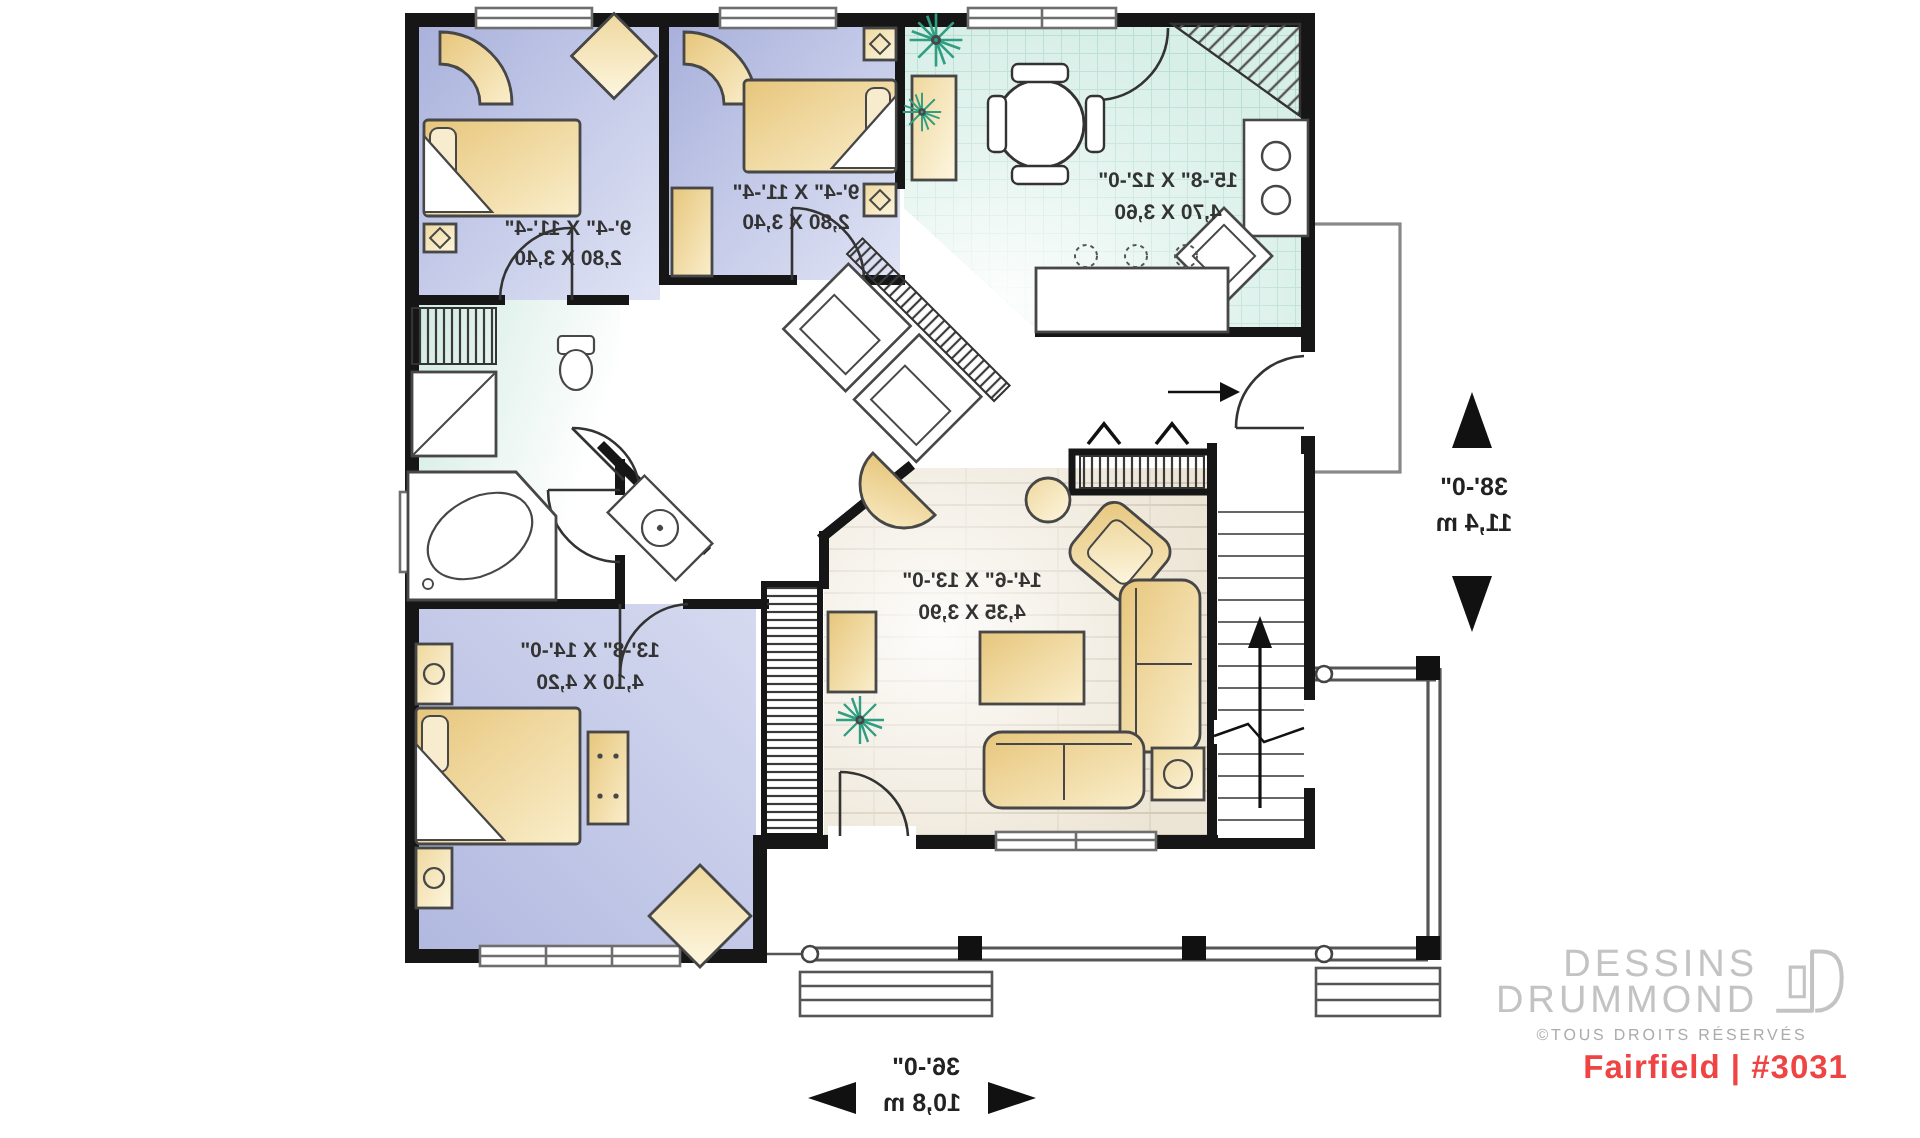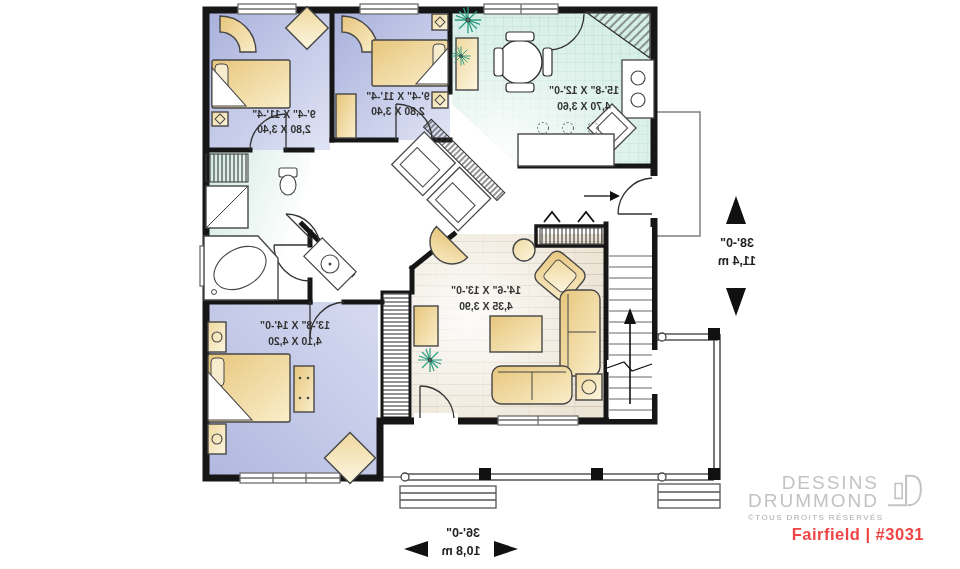--- a/index.html
+++ b/index.html
@@ -4,21 +4,21 @@
 <style>
   html,body{margin:0;padding:0;background:#ffffff;}
   .stage{position:relative;width:960px;height:569px;background:#ffffff;overflow:hidden;
          font-family:"Liberation Sans",sans-serif;}
   .stage svg{display:block;}
   text.rlabel{font-family:"Liberation Sans",sans-serif;font-size:10.5px;font-weight:700;fill:#333;}
   text.dlabel{font-family:"Liberation Sans",sans-serif;font-size:12.5px;font-weight:700;fill:#222;}
   .brand{position:absolute;left:748px;top:450px;width:176px;margin-top:17px;}
   .brand-top{display:flex;justify-content:flex-end;align-items:flex-end;gap:6px;}
   .brand-name{text-align:right;color:#c3c3c3;font-size:19px;line-height:0.98;letter-spacing:2px;font-weight:400;}
-  .brand-rights{color:#ababab;font-size:8px;letter-spacing:1.4px;margin-top:2px;}
+  .brand-rights{color:#ababab;font-size:8px;letter-spacing:1.4px;margin-top:2px;text-align:center;}
   .brand-model{text-align:right;color:#ef4444;font-size:16.5px;font-weight:700;margin-top:3px;letter-spacing:0.5px;}
 </style>
 </head>
 <body>
 
 <div class="stage">
 <svg width="960" height="569" viewBox="0 0 960 569">
   <defs>
     <linearGradient id="lav" x1="0" y1="0" x2="1" y2="1">
       <stop offset="0" stop-color="#a8b0db"></stop>

